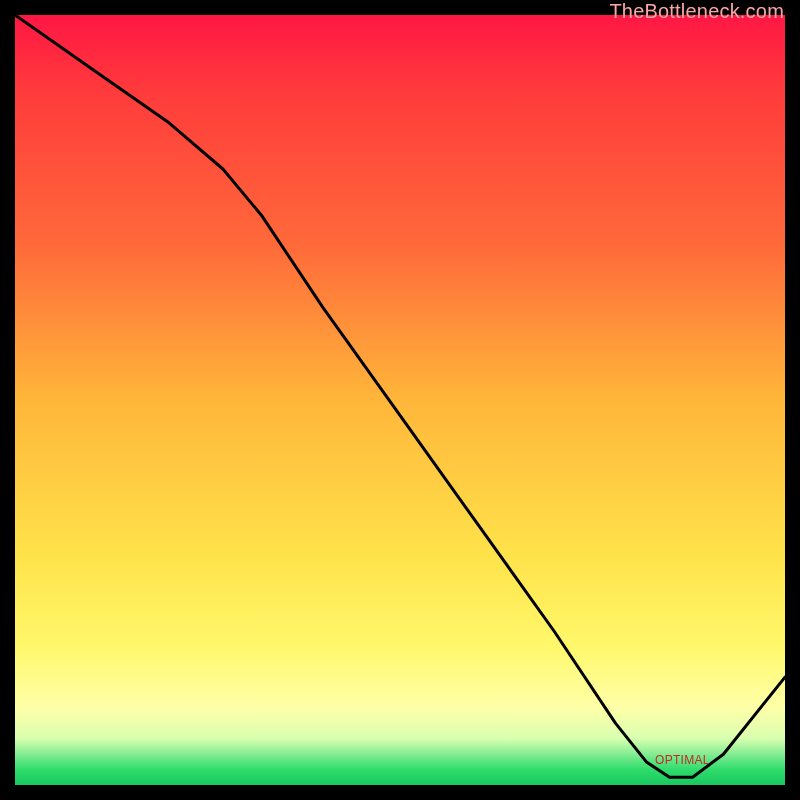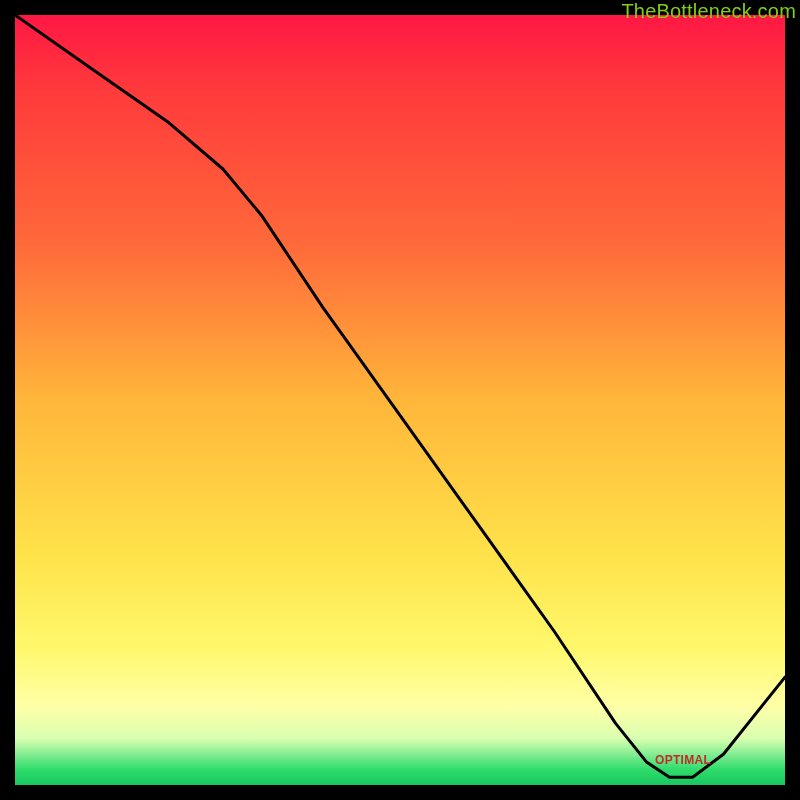--- a/index.html
+++ b/index.html
@@ -37,43 +37,43 @@
       #ffffa8 90%,
       #d8ffb0 94%,
       #6ee88a 96.5%,
       #2fdc6c 98%,
       #18c75e 100%
     );
   }
   .watermark {
     position: absolute;
     top: 0px;
-    right: 4px;
-    color: #84cc16;
+    right: 16px;
+    color: #fca5a5;
     font-size: 20px;
     font-weight: 500;
     letter-spacing: 0.2px;
     z-index: 50;
   }
   svg.overlay {
     position: absolute;
     left: 15px;
     top: 15px;
     width: 770px;
     height: 770px;
     z-index: 20;
   }
   .axis-label-bottom {
     position: absolute;
     left: 50%;
     transform: translateX(-50%);
     bottom: 33px;      
     color: #c82828;
     font-size: 12px;
-    font-weight: 700;
+    font-weight: 400;
     letter-spacing: 0.3px;
     z-index: 30;
     white-space: nowrap;
   }
 </style>
 </head>
 <body>
 
 <div class="frame"></div>
 <div class="plot"></div>

